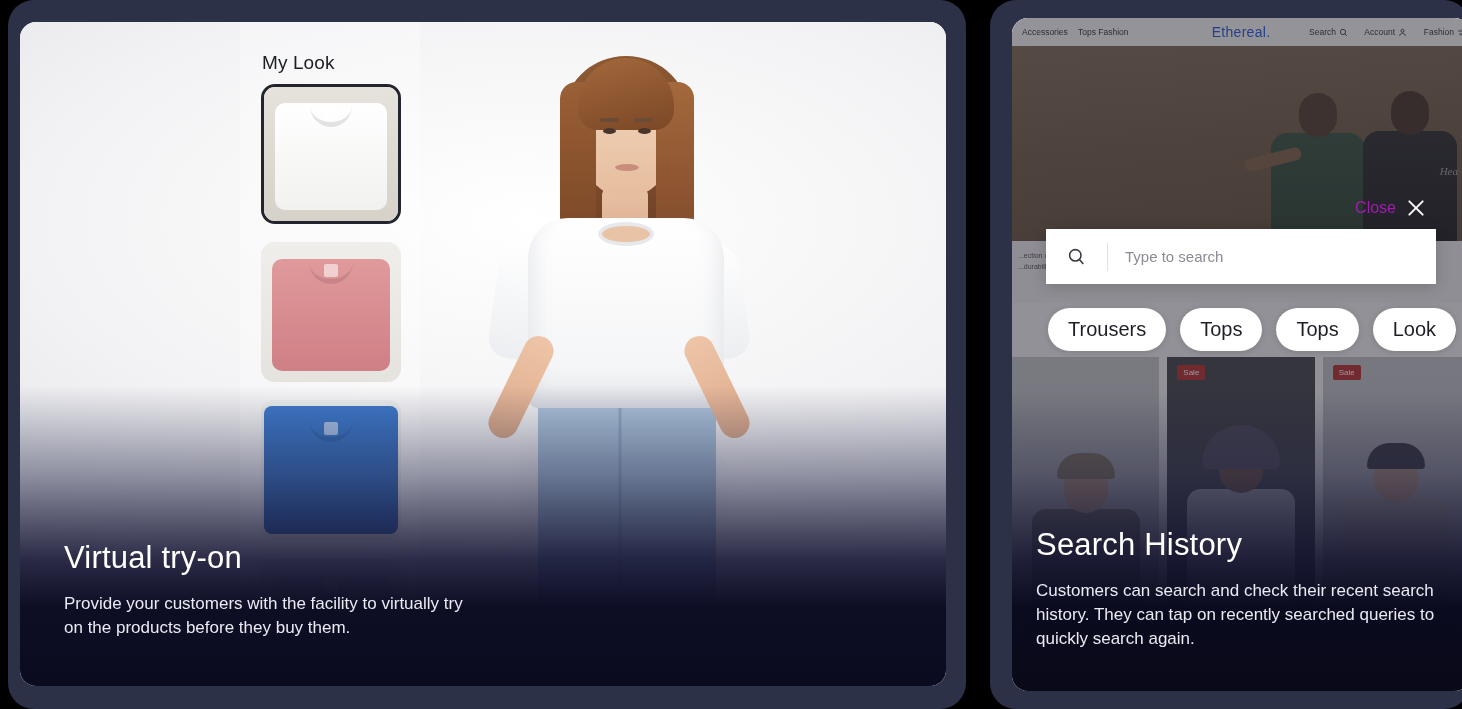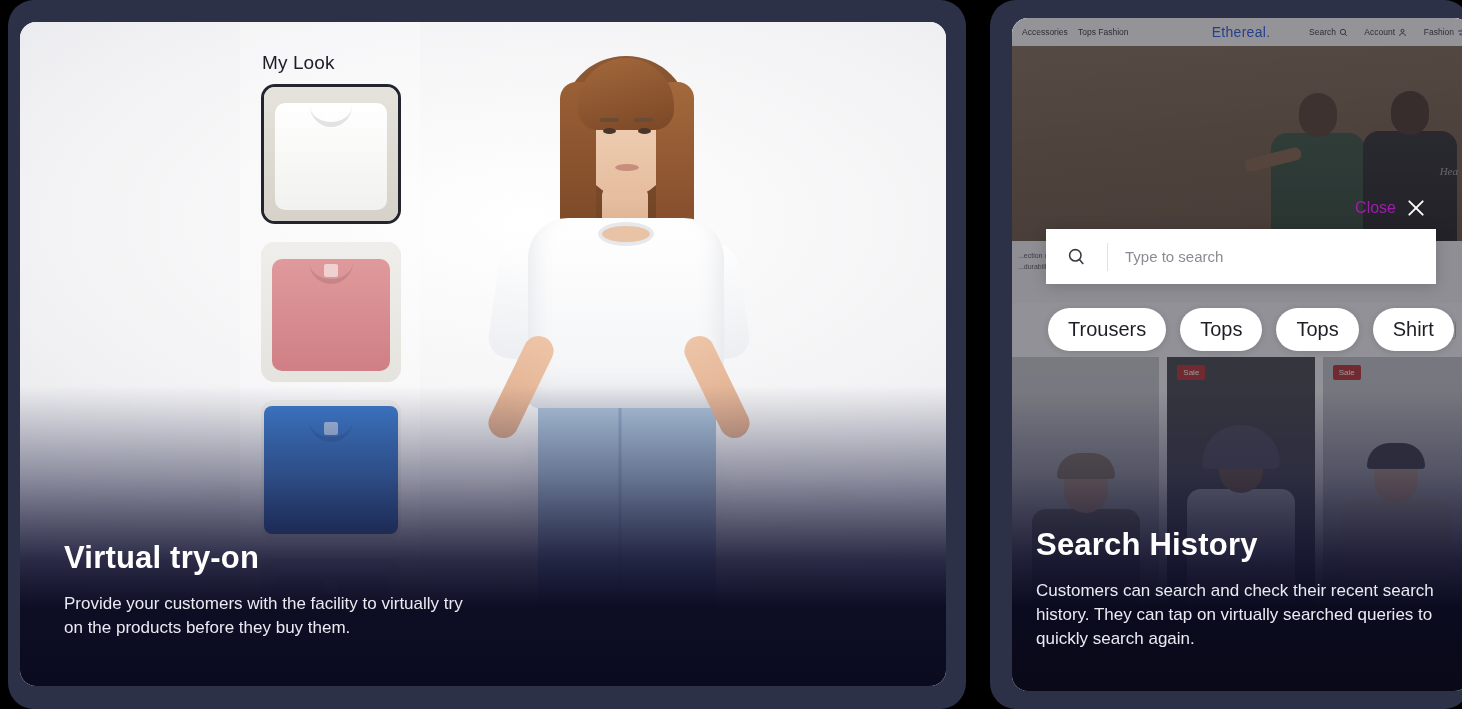--- a/index.html
+++ b/index.html
@@ -228,21 +228,21 @@
   #left-copy {
     position: absolute;
     left: 44px; bottom: 46px;
     width: 400px;
   }
   .card-title {
     font-size: 31px;
     color: #ffffff;
     letter-spacing: .2px;
     margin-bottom: 16px;
-    font-weight: 700;
+    font-weight: 400;
   }
   .card-desc {
     font-size: 17px;
     line-height: 1.42;
     color: #e9eaf2;
     font-weight: 400;
   }
 
   
   #shop-stage {
@@ -669,26 +669,26 @@
               <line x1="15.7" y1="15.7" x2="20.5" y2="21.5"></line>
           </svg>
         </span>
         <input id="search-input" type="text" placeholder="Type to search" style="">
       </div>
 
       <div id="chips-row">
         <button class="chip">Trousers</button>
         <button class="chip">Tops</button>
         <button class="chip">Tops</button>
-        <button class="chip">Shirt</button>
+        <button class="chip">Look</button>
       </div>
 
       <div id="right-scrim"></div>
 
       <div id="right-copy">
         <div class="card-title">Search History</div>
-        <div class="card-desc">Customers can search and check their recent search history. They can tap on virtually searched queries to quickly search again.</div>
+        <div class="card-desc">Customers can search and check their recent search history. They can tap on recently searched queries to quickly search again.</div>
       </div>
 
     </div>
   </div>
 
 </div>
 
 </body></html>

